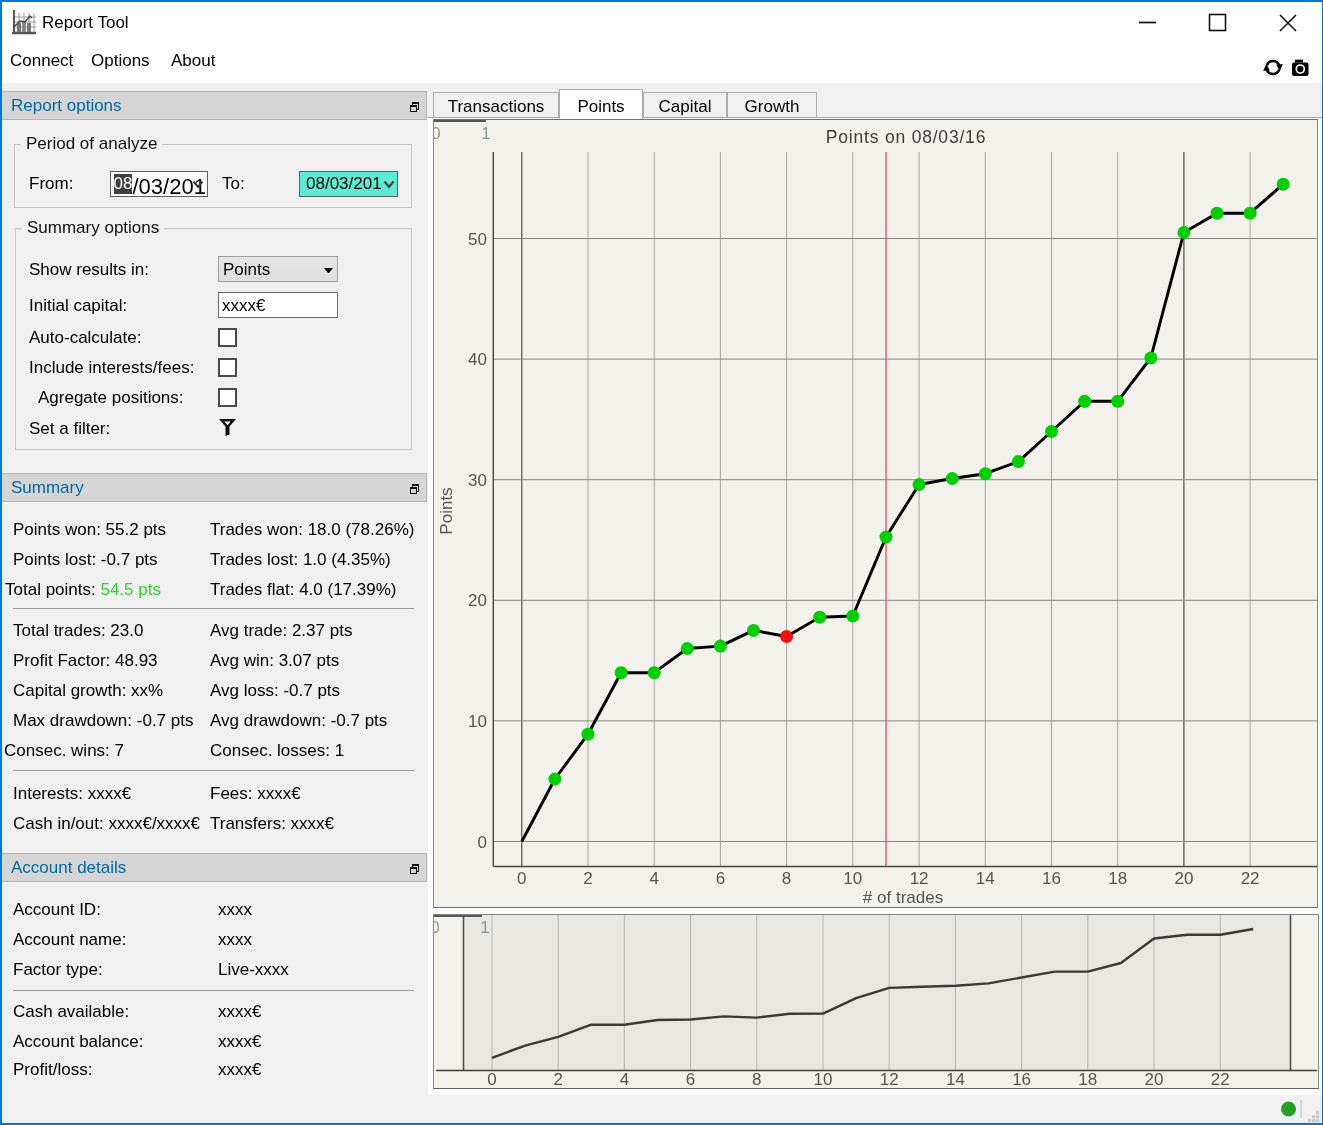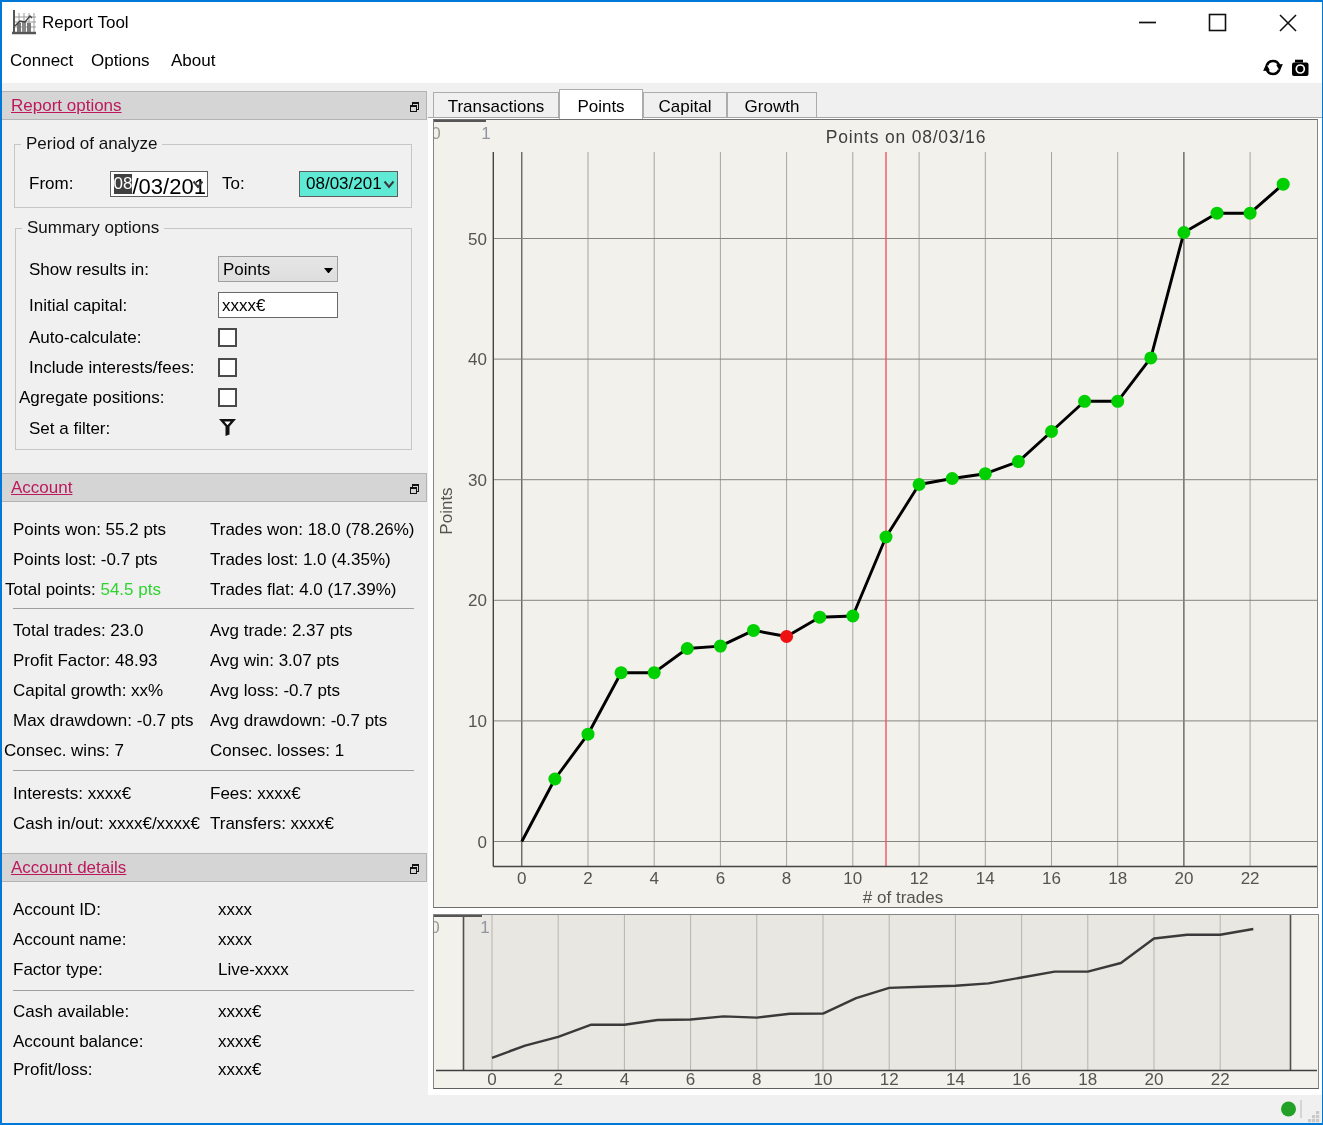--- a/index.html
+++ b/index.html
@@ -6,21 +6,21 @@
 svg { box-sizing:content-box; }
 html,body { width:1323px; height:1125px; overflow:hidden; }
 body { font-family:"Liberation Sans", sans-serif; background:#f0f0f0; position:relative; }
 .abs { position:absolute; }
 .txt { position:absolute; font-size:17px; color:#000; white-space:nowrap; line-height:20px; }
 #topband { position:absolute; left:0; top:0; width:1323px; height:83px; background:#ffffff; }
 #winborder { position:absolute; left:0; top:0; width:1323px; height:1125px;
   border:2px solid #0078d7; border-right-width:1px; pointer-events:none; z-index:99; }
 .sect-hd { position:absolute; left:1px; width:426px; height:29px; background:#d5d5d5;
   border:1px solid #b4b4b4; z-index:2; }
-.sect-hd .t { position:absolute; left:9px; top:4px; font-size:17px; color:#be185d; line-height:20px;text-decoration:underline; }
+.sect-hd .t { position:absolute; left:9px; top:4px; font-size:17px; color:#0369a1; line-height:20px; }
 .flicon { position:absolute; right:7px; top:10px; width:9px; height:10px; }
 .flicon .b { position:absolute; right:0; top:0; width:7px; height:7.5px; border:1.4px solid #101010; border-top-width:2.8px; }
 .flicon .f { position:absolute; left:0; bottom:0; width:7px; height:7.5px; border:1.4px solid #101010; border-top-width:2.8px; background:#d5d5d5; }
 .groupbox { position:absolute; border:1px solid #c6c6c6; }
 .gb-legend { position:absolute; top:-10px; left:9px; background:#f0f0f0; padding:0 5px; font-size:17px; color:#111; line-height:20px; }
 .cb { position:absolute; width:19px; height:19px; border:2px solid #4a4a4a; background:#fff; }
 .sep { position:absolute; left:13px; width:401px; height:1px; background:#9f9f9f; }
 .tab { position:absolute; top:92px; height:25px; background:#f0f0f0;
   border:1px solid #acacac; border-bottom:none; font-size:17px; color:#000;
   text-align:center; z-index:3; line-height:27px; }
@@ -112,30 +112,30 @@
     </svg>
 </div>
 <div class="txt" style="left:29px;top:296px">Initial capital:</div>
 <div class="abs" style="left:218px;top:292px;width:120px;height:26px;background:#fff;border:1px solid #6a6a6a">
   <span class="abs" style="left:3px;top:3px;font-size:17px">xxxx€</span>
 </div>
 <div class="txt" style="left:29px;top:328px">Auto-calculate:</div>
 <div class="cb" style="left:218px;top:328px"></div>
 <div class="txt" style="left:29px;top:358px">Include interests/fees:</div>
 <div class="cb" style="left:218px;top:358px"></div>
-<div class="txt" style="left:19px;top:388px">Agregate positions:</div>
+<div class="txt" style="left:38px;top:388px">Agregate positions:</div>
 <div class="cb" style="left:218px;top:388px"></div>
 <div class="txt" style="left:29px;top:419px">Set a filter:</div>
 <svg class="abs" style="left:218px;top:418px" width="19" height="19" viewBox="0 0 19 19">
   <path d="M1 1 L18 1 L11.5 8.5 L11.5 16.5 L7.5 18 L7.5 8.5 Z" fill="#111"></path>
   <path d="M6.3 3.6 L12.7 3.6 L9.5 7.3 Z" fill="#fff"></path>
 </svg>
 
 <div class="sect-hd" style="top:473px">
-    <span class="t">Account</span>
+    <span class="t">Summary</span>
   <span class="flicon">
       <span class="b"></span>
       <span class="f"></span>
     </span>
   </div>
 
 <div class="txt" style="left:13px;top:520px">Points won: 55.2 pts</div>
 <div class="txt" style="left:210px;top:520px">Trades won: 18.0 (78.26%)</div>
 <div class="txt" style="left:13px;top:550px">Points lost: -0.7 pts</div>
 <div class="txt" style="left:210px;top:550px">Trades lost: 1.0 (4.35%)</div>

